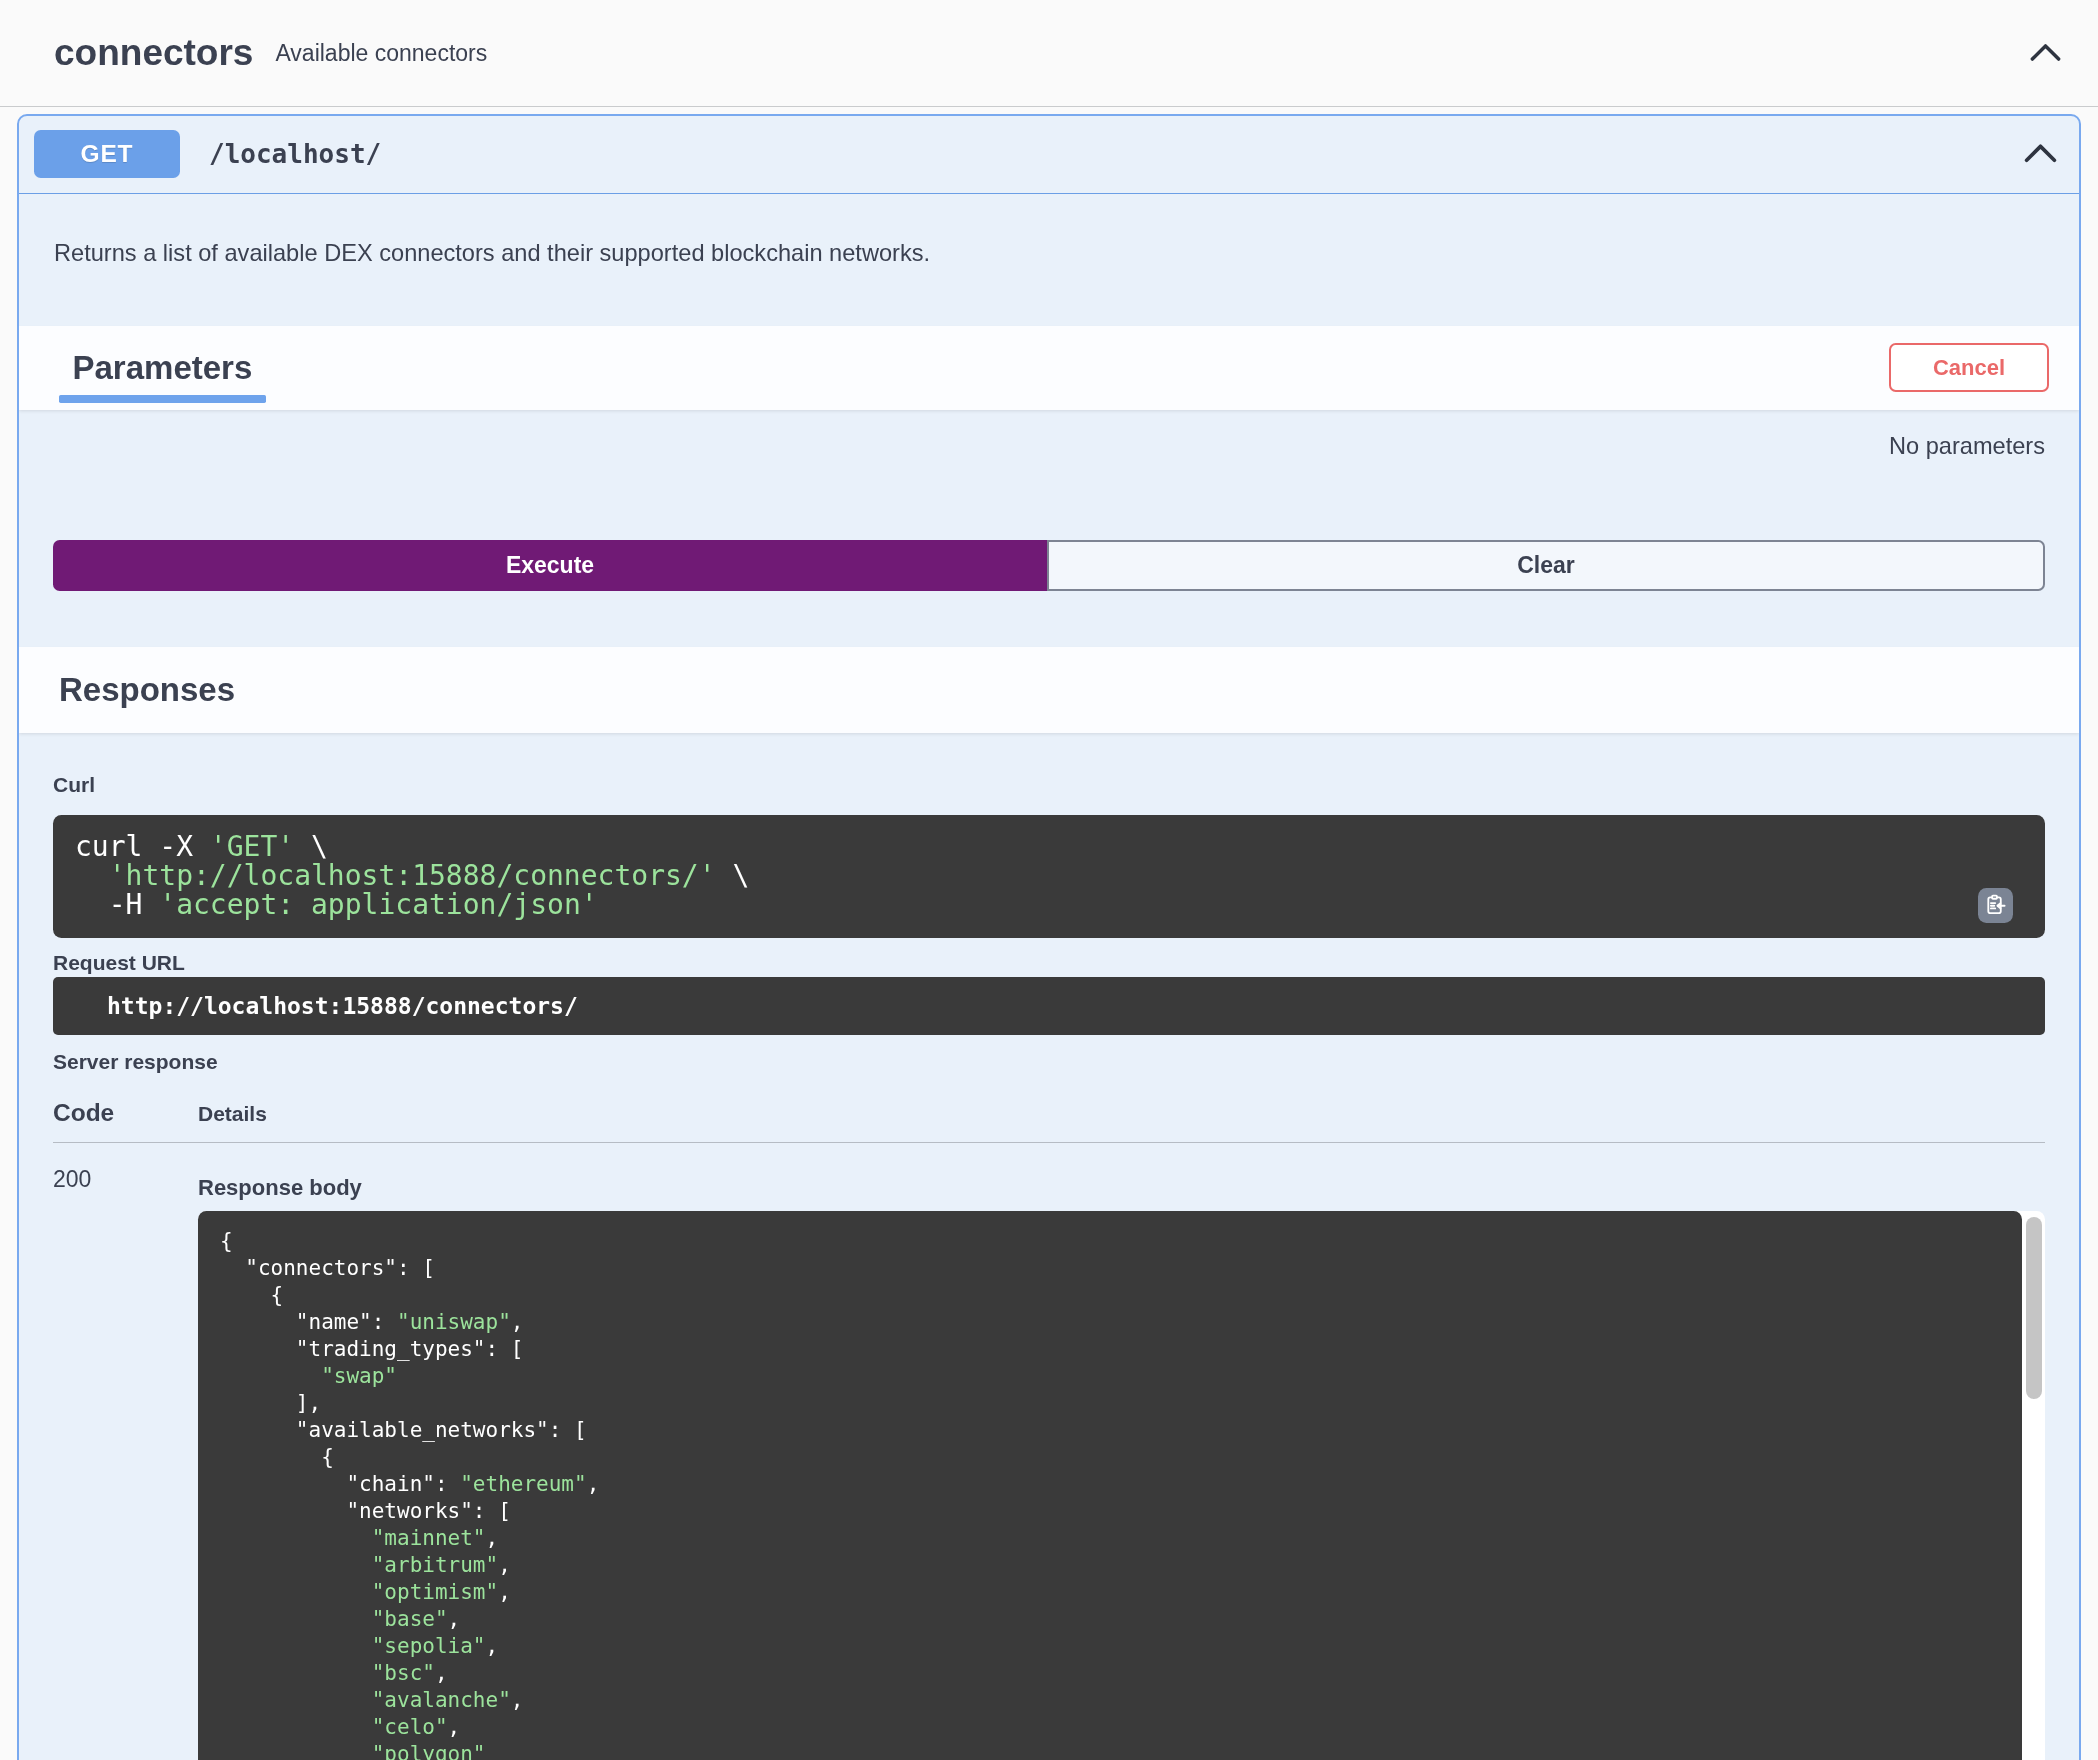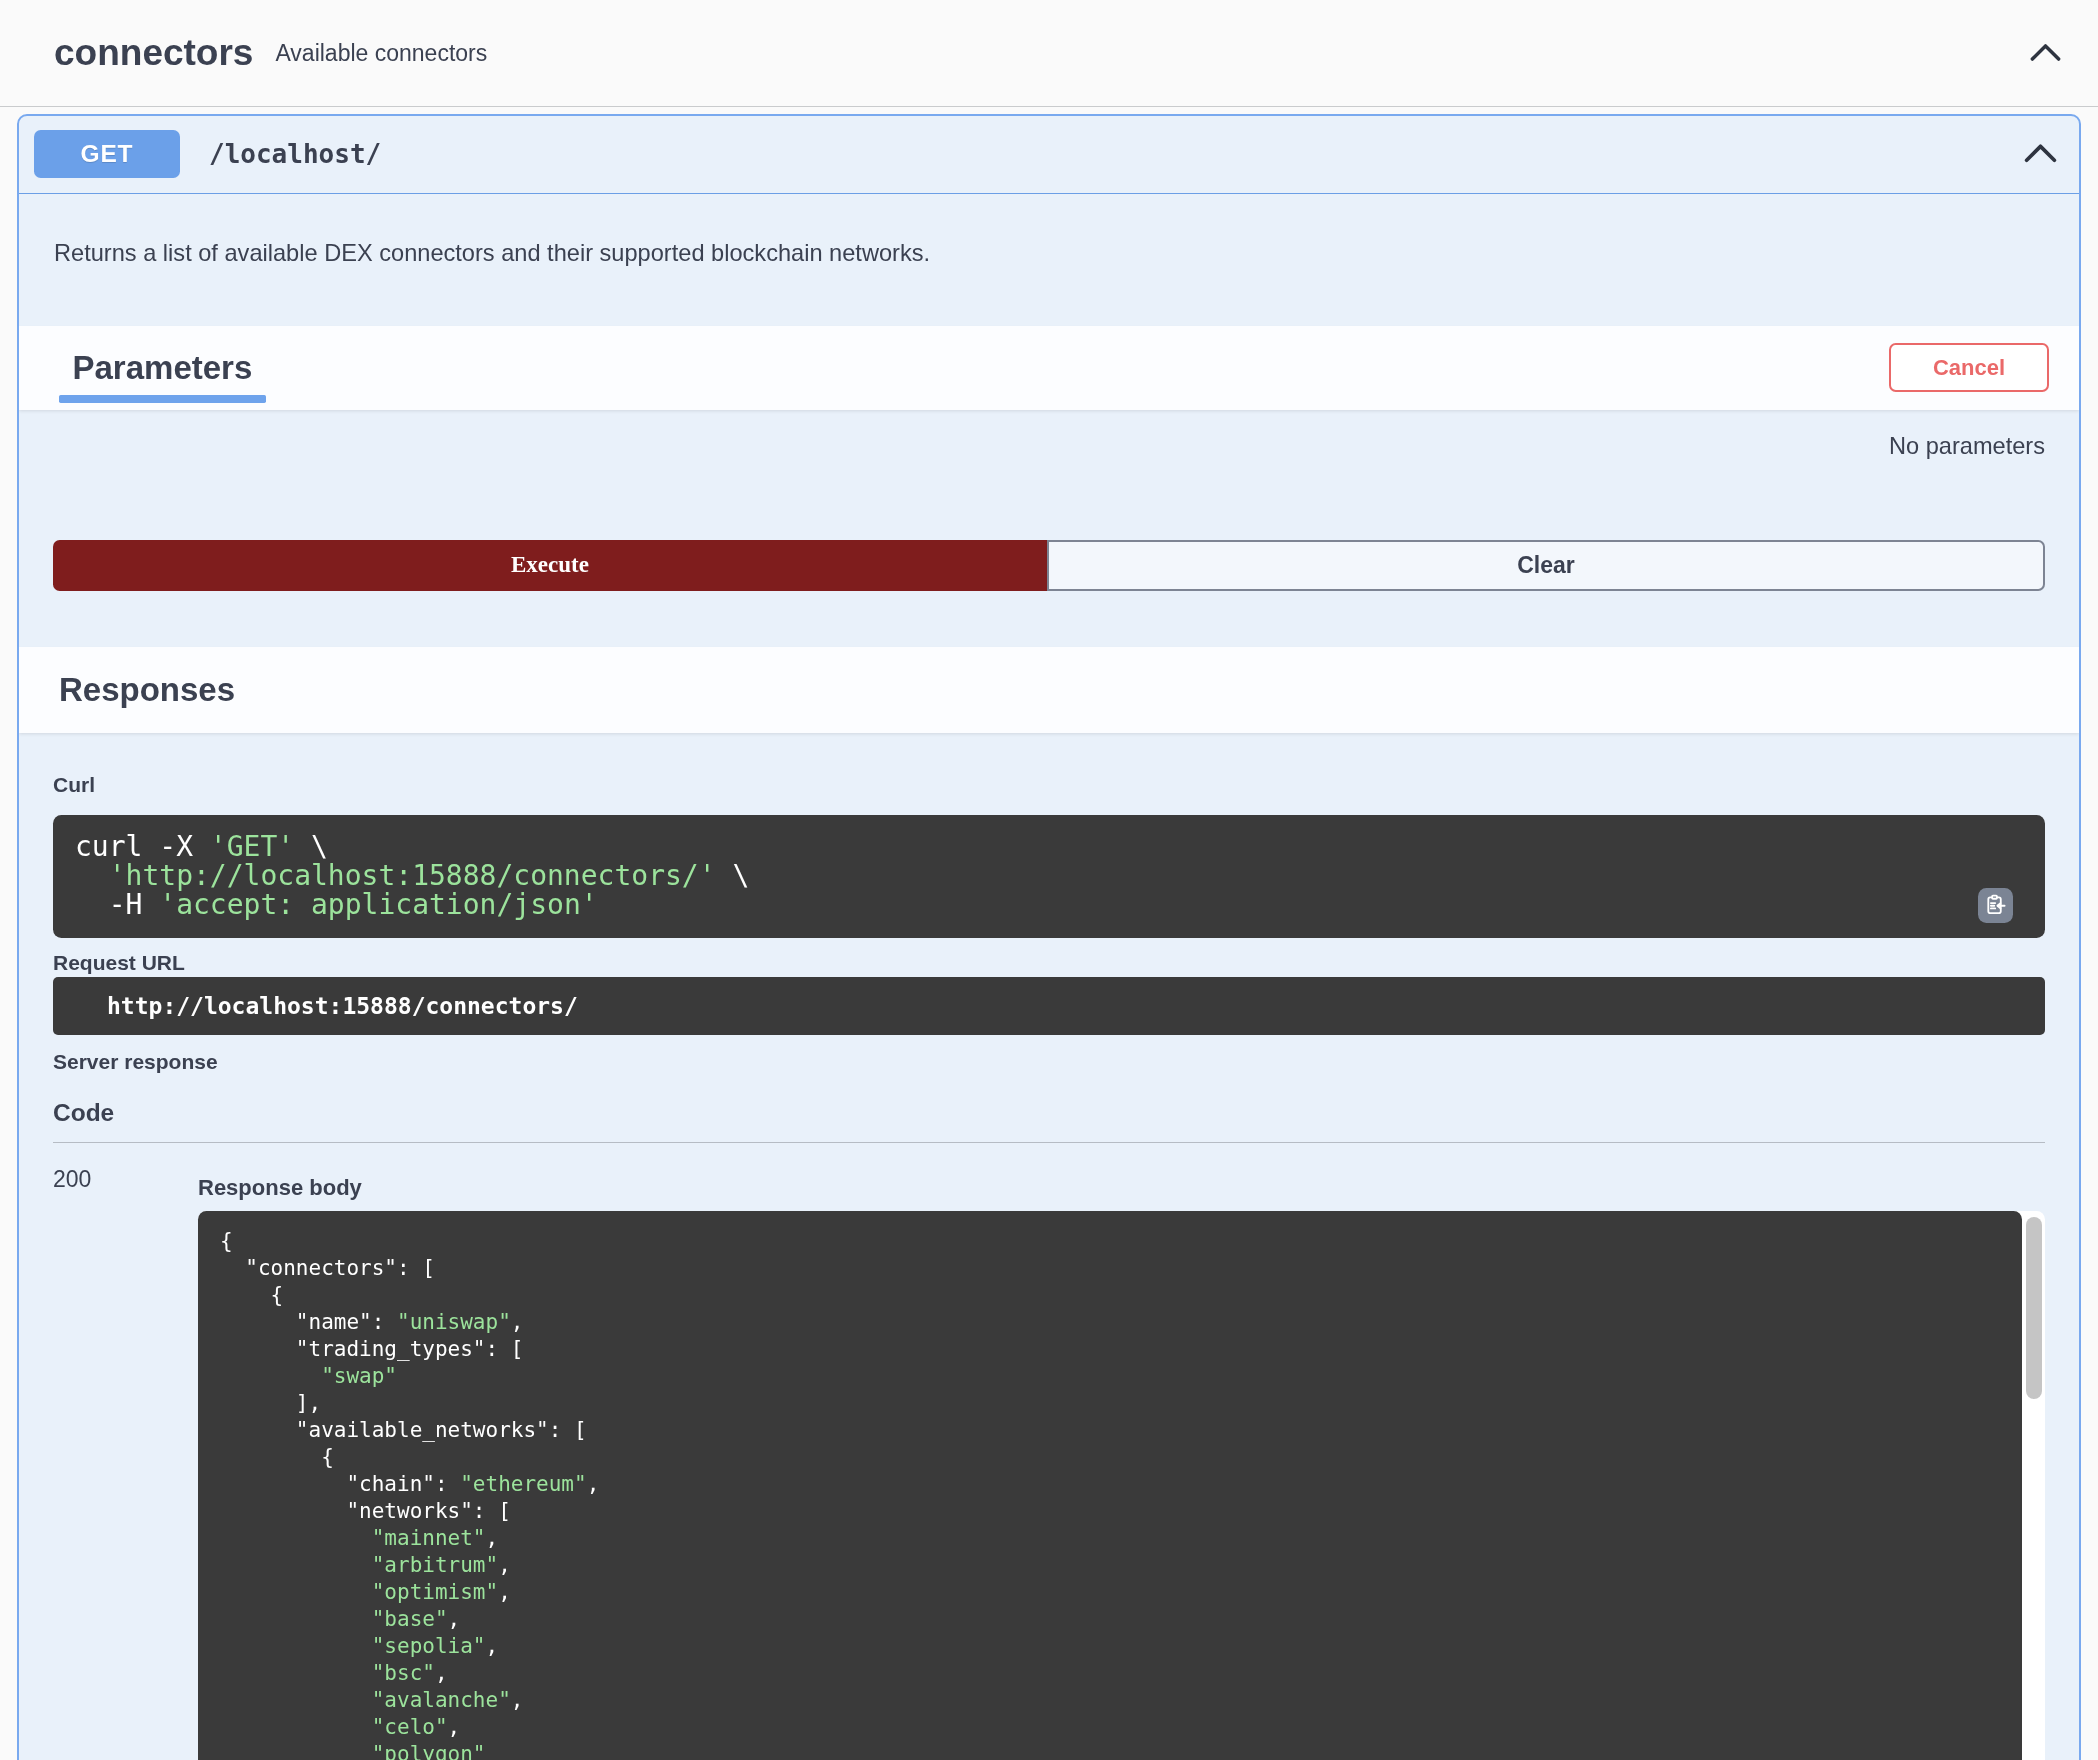--- a/index.html
+++ b/index.html
@@ -85,22 +85,22 @@
   .params-body { height:130px; padding:23.6px 34px 0 34px; }
   .params-body p { font-size:23.6px; color:#3b4151;text-align:right; }
 
   .exec-wrap { padding:0 34px; }
   .btn-group { display:flex; width:100%; height:51px; }
   .btn-exec, .btn-clear {
     flex:1; font-size:23px; font-weight:bold; cursor:pointer;
     font-family:"Liberation Sans", sans-serif;
   }
   .btn-exec {
-    background:#7f1d1d; color:#fff;
-    border:none; border-radius:6.7px 0 0 6.7px;font-family:Liberation Serif, serif;
+    background:#701a75; color:#fff;
+    border:none; border-radius:6.7px 0 0 6.7px;
   }
   .btn-clear {
     background:rgba(255,255,255,.45); color:#3b4151;
     border:2.5px solid #7d8493; border-radius:0 6.7px 6.7px 0;
   }
   .responses-header { margin-top:56px; height:86px; }
 
   
   .responses-inner { padding:0 34px; }
   .blk-label { font-size:21px; font-weight:bold; color:#3b4151; }
@@ -244,20 +244,21 @@
     <h4 class="blk-label requrl-label">Request URL</h4>
     <div class="url-block">
       <span>http://localhost:15888/connectors/</span>
     </div>
 
     <h4 class="blk-label srvresp-label">Server response</h4>
 
     <div class="resp-table">
       <div class="thead">
         <div class="col-code">Code</div>
+        <div class="col-details">Details</div>
       </div>
       <div class="trow">
         <div class="col-code">
           <span class="status-code">200</span>
         </div>
         <div class="col-details">
           <h5 class="respbody-label">Response body</h5>
           <div class="body-wrap">
             <div class="json-block">
               <pre class="code-pre json-pre"><span class="tok-w">{</span>

